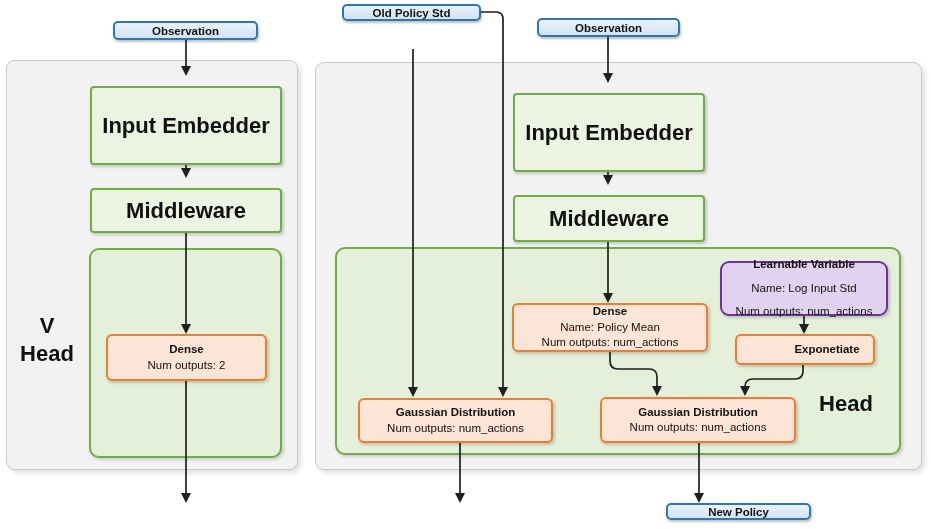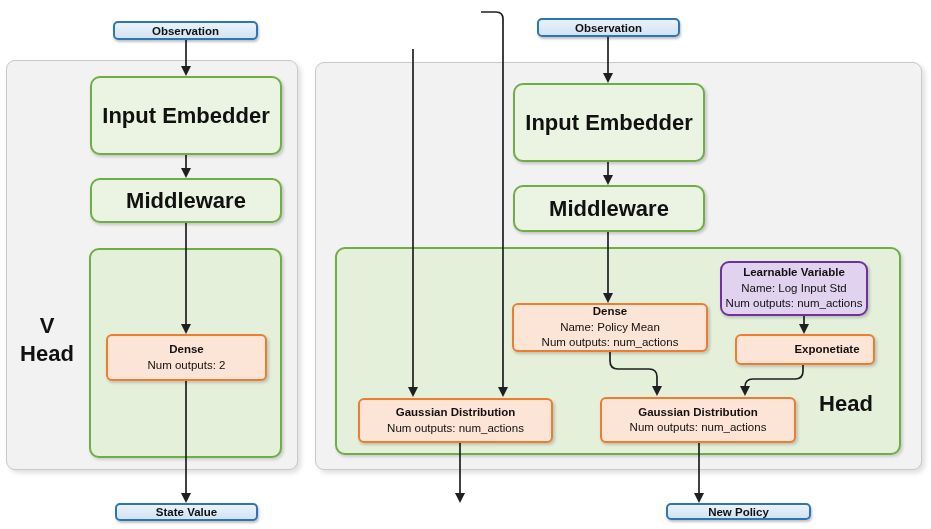--- a/index.html
+++ b/index.html
@@ -22,23 +22,23 @@
     box-shadow:1.5px 2px 3px rgba(0,0,0,.15);box-sizing:border-box;}
   .wires{position:absolute;left:0;top:0;z-index:3;pointer-events:none;}
   .wires path{stroke:var(--line_color);stroke-width:1.7;fill:none;}
   .wires marker path{fill:var(--line_color);stroke:none;}
   .io{position:absolute;z-index:4;display:flex;align-items:center;justify-content:center;
     background:linear-gradient(180deg,var(--blue_fill_top),var(--blue_fill_bottom));
     border:2.6px solid var(--blue_border);border-radius:5px;
     font-weight:bold;font-size:11.5px;box-sizing:border-box;
     box-shadow:1px 2px 2.5px rgba(0,0,0,.25);white-space:nowrap;}
   .proc{position:absolute;z-index:4;display:flex;align-items:center;justify-content:center;
-    background:var(--green_fill);border:2.6px solid var(--green_border);border-radius:10px;
+    background:var(--green_fill);border:2.6px solid var(--green_border);border-radius:4px;
     font-weight:bold;font-size:22px;box-sizing:border-box;
-    box-shadow:1.5px 2px 3px rgba(0,0,0,.18);white-space:nowrap;}
+    box-shadow:1.5px 2px 3px rgba(0,0,0,.18);white-space:nowrap;margin-top:10px;}
   .node{position:absolute;z-index:4;display:flex;flex-direction:column;align-items:center;
     justify-content:center;text-align:center;font-size:11.5px;line-height:15.5px;
     border-radius:6px;box-sizing:border-box;box-shadow:1.5px 2px 3px rgba(0,0,0,.18);
     white-space:nowrap;}
   .orange{background:var(--orange_fill);border:2.6px solid var(--orange_border);}
   .purple{background:var(--purple_fill);border:2.6px solid var(--purple_border);border-radius:9px;}
   .node .t{font-weight:bold;}
   .head-label{position:absolute;z-index:4;font-weight:bold;font-size:22px;line-height:28px;
     text-align:center;}
 </style>
@@ -85,40 +85,40 @@
     <span>Middleware</span>
   </div>
   <div class="node orange" style="left:106px;top:334px;width:161px;height:47px;">
     <div class="t">Dense</div>
     <div>Num outputs: 2</div>
   </div>
   <div class="head-label" style="left:8px;top:312px;width:78px;">
     <div>V</div>
     <div>Head</div>
   </div>
-  <div class="io" style="left:115px;top:503px;width:143px;height:18px;">
-    <span>State Value</span>
+
+  <div class="io" style="left:342px;top:4px;width:139px;height:17px;">
+    <span>Old Policy Std</span>
   </div>
-
   <div class="io" style="left:537px;top:18px;width:143px;height:19px;">
     <span>Observation</span>
   </div>
 
   <div class="proc" style="left:513px;top:83px;width:192px;height:79px;">
     <span>Input Embedder</span>
   </div>
   <div class="proc" style="left:513px;top:185px;width:192px;height:47px;">
     <span>Middleware</span>
   </div>
   <div class="node orange" style="left:512px;top:303px;width:196px;height:49px;">
     <div class="t">Dense</div>
     <div>Name: Policy Mean</div>
     <div>Num outputs: num_actions</div>
   </div>
-  <div class="node purple" style="left:720px;top:261px;width:148px;height:55px;">
+  <div class="node purple" style="left:720px;top:261px;width:168px;height:55px;gap:8px;">
     <div class="t">Learnable Variable</div>
     <div>Name: Log Input Std</div>
     <div>Num outputs: num_actions</div>
   </div>
   <div class="node orange" style="left:735px;top:334px;width:140px;height:31px;padding-left:44px;">
     <div class="t">Exponetiate</div>
   </div>
   <div class="node orange" style="left:358px;top:398px;width:195px;height:45px;">
     <div class="t">Gaussian Distribution</div>
     <div>Num outputs: num_actions</div>

